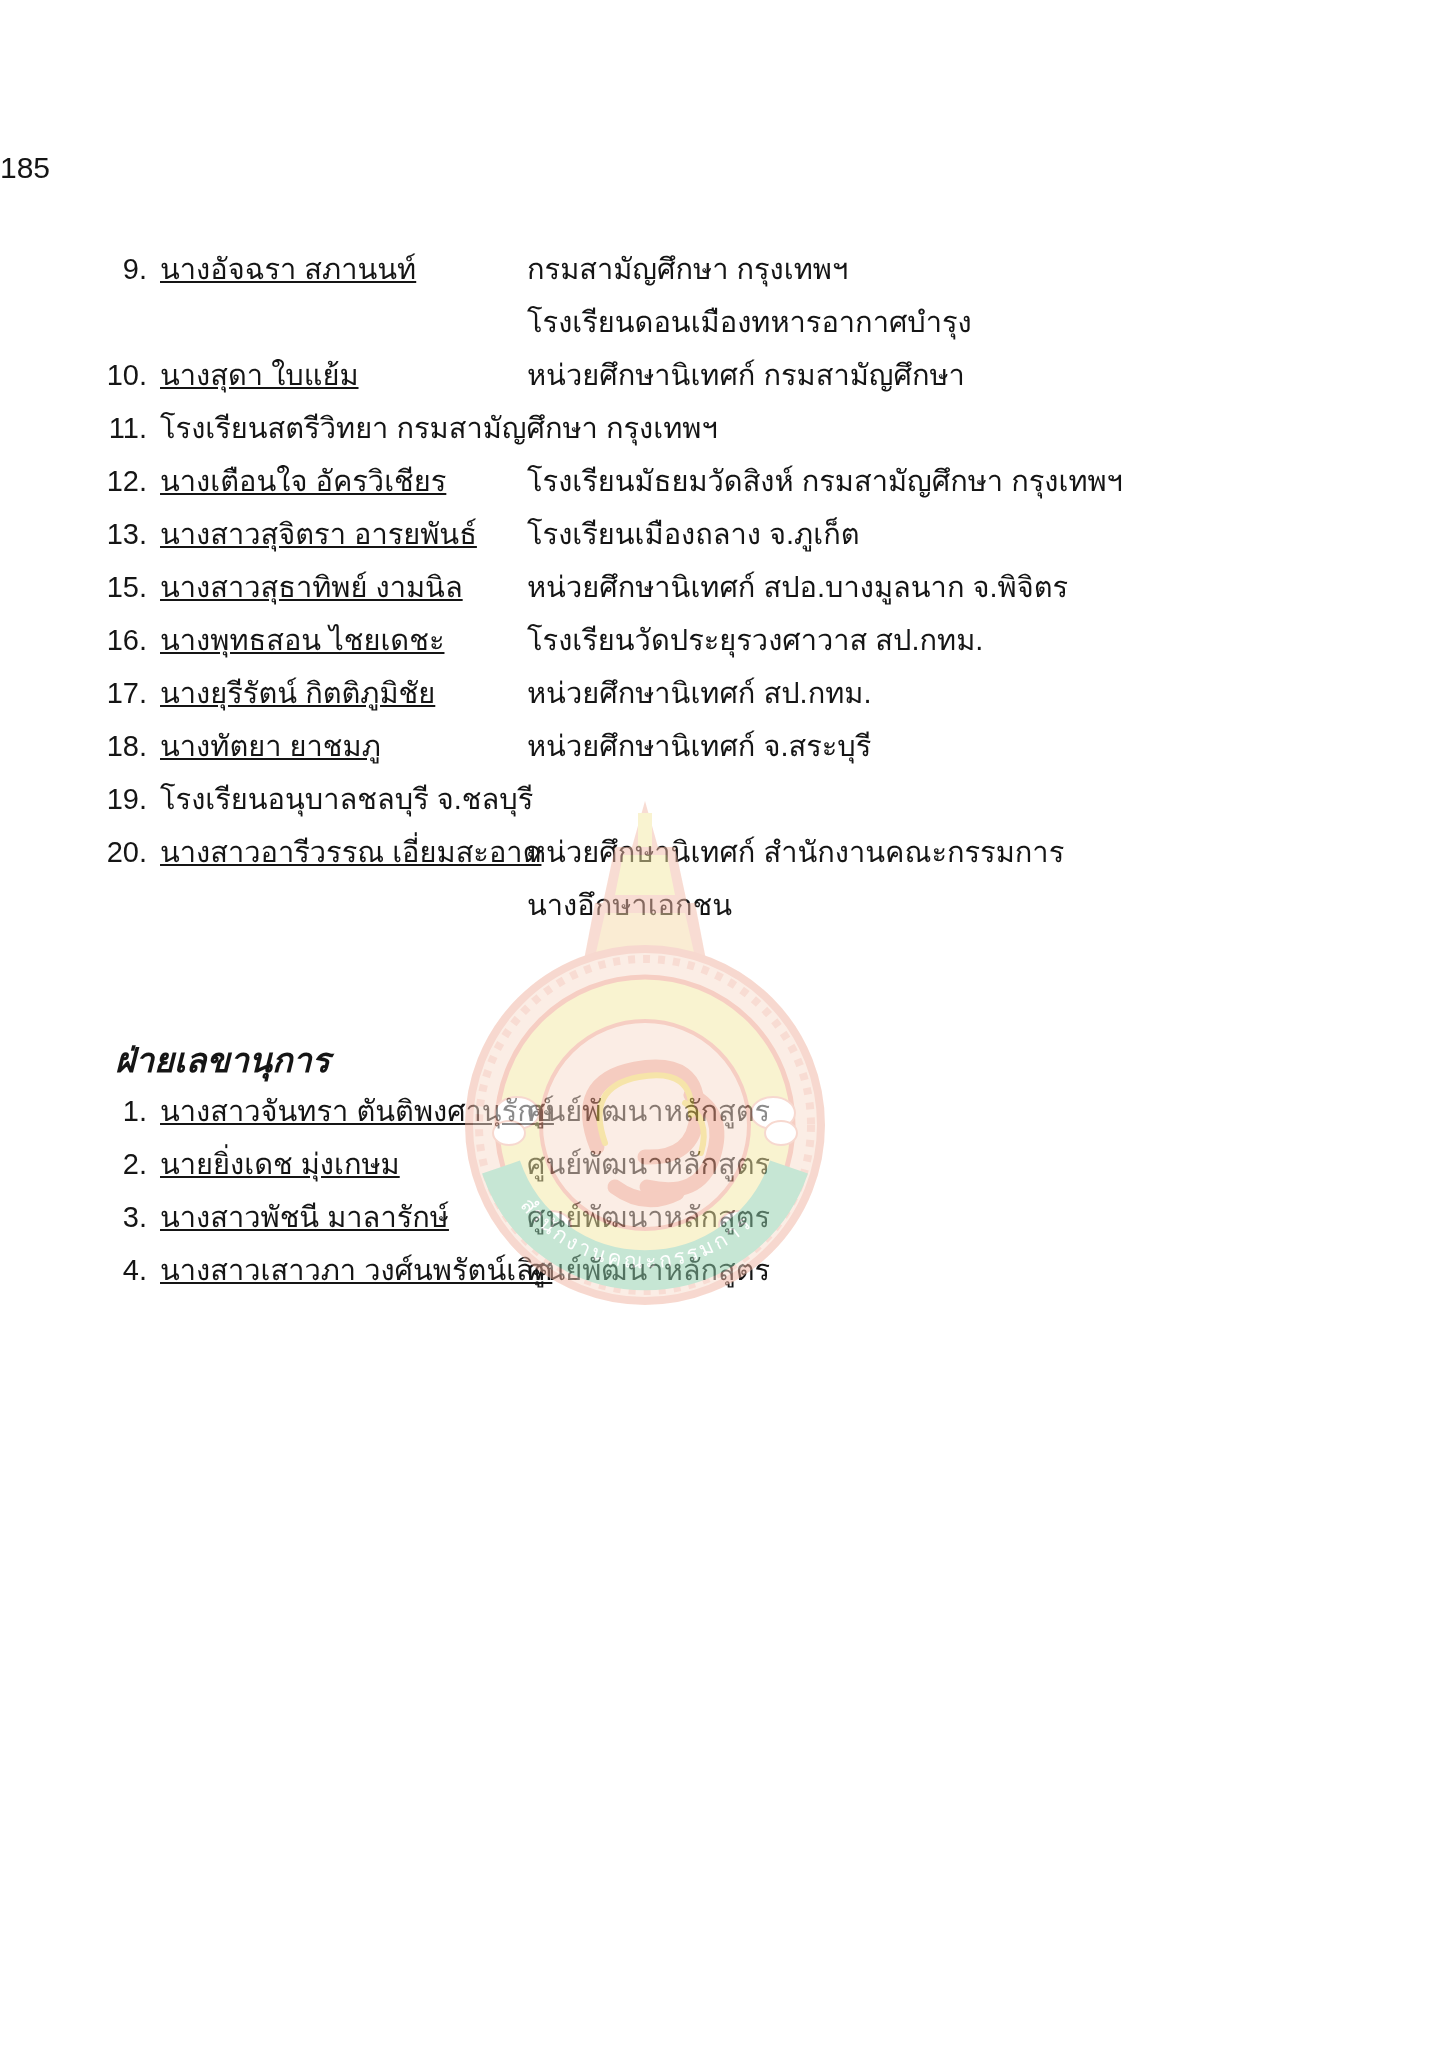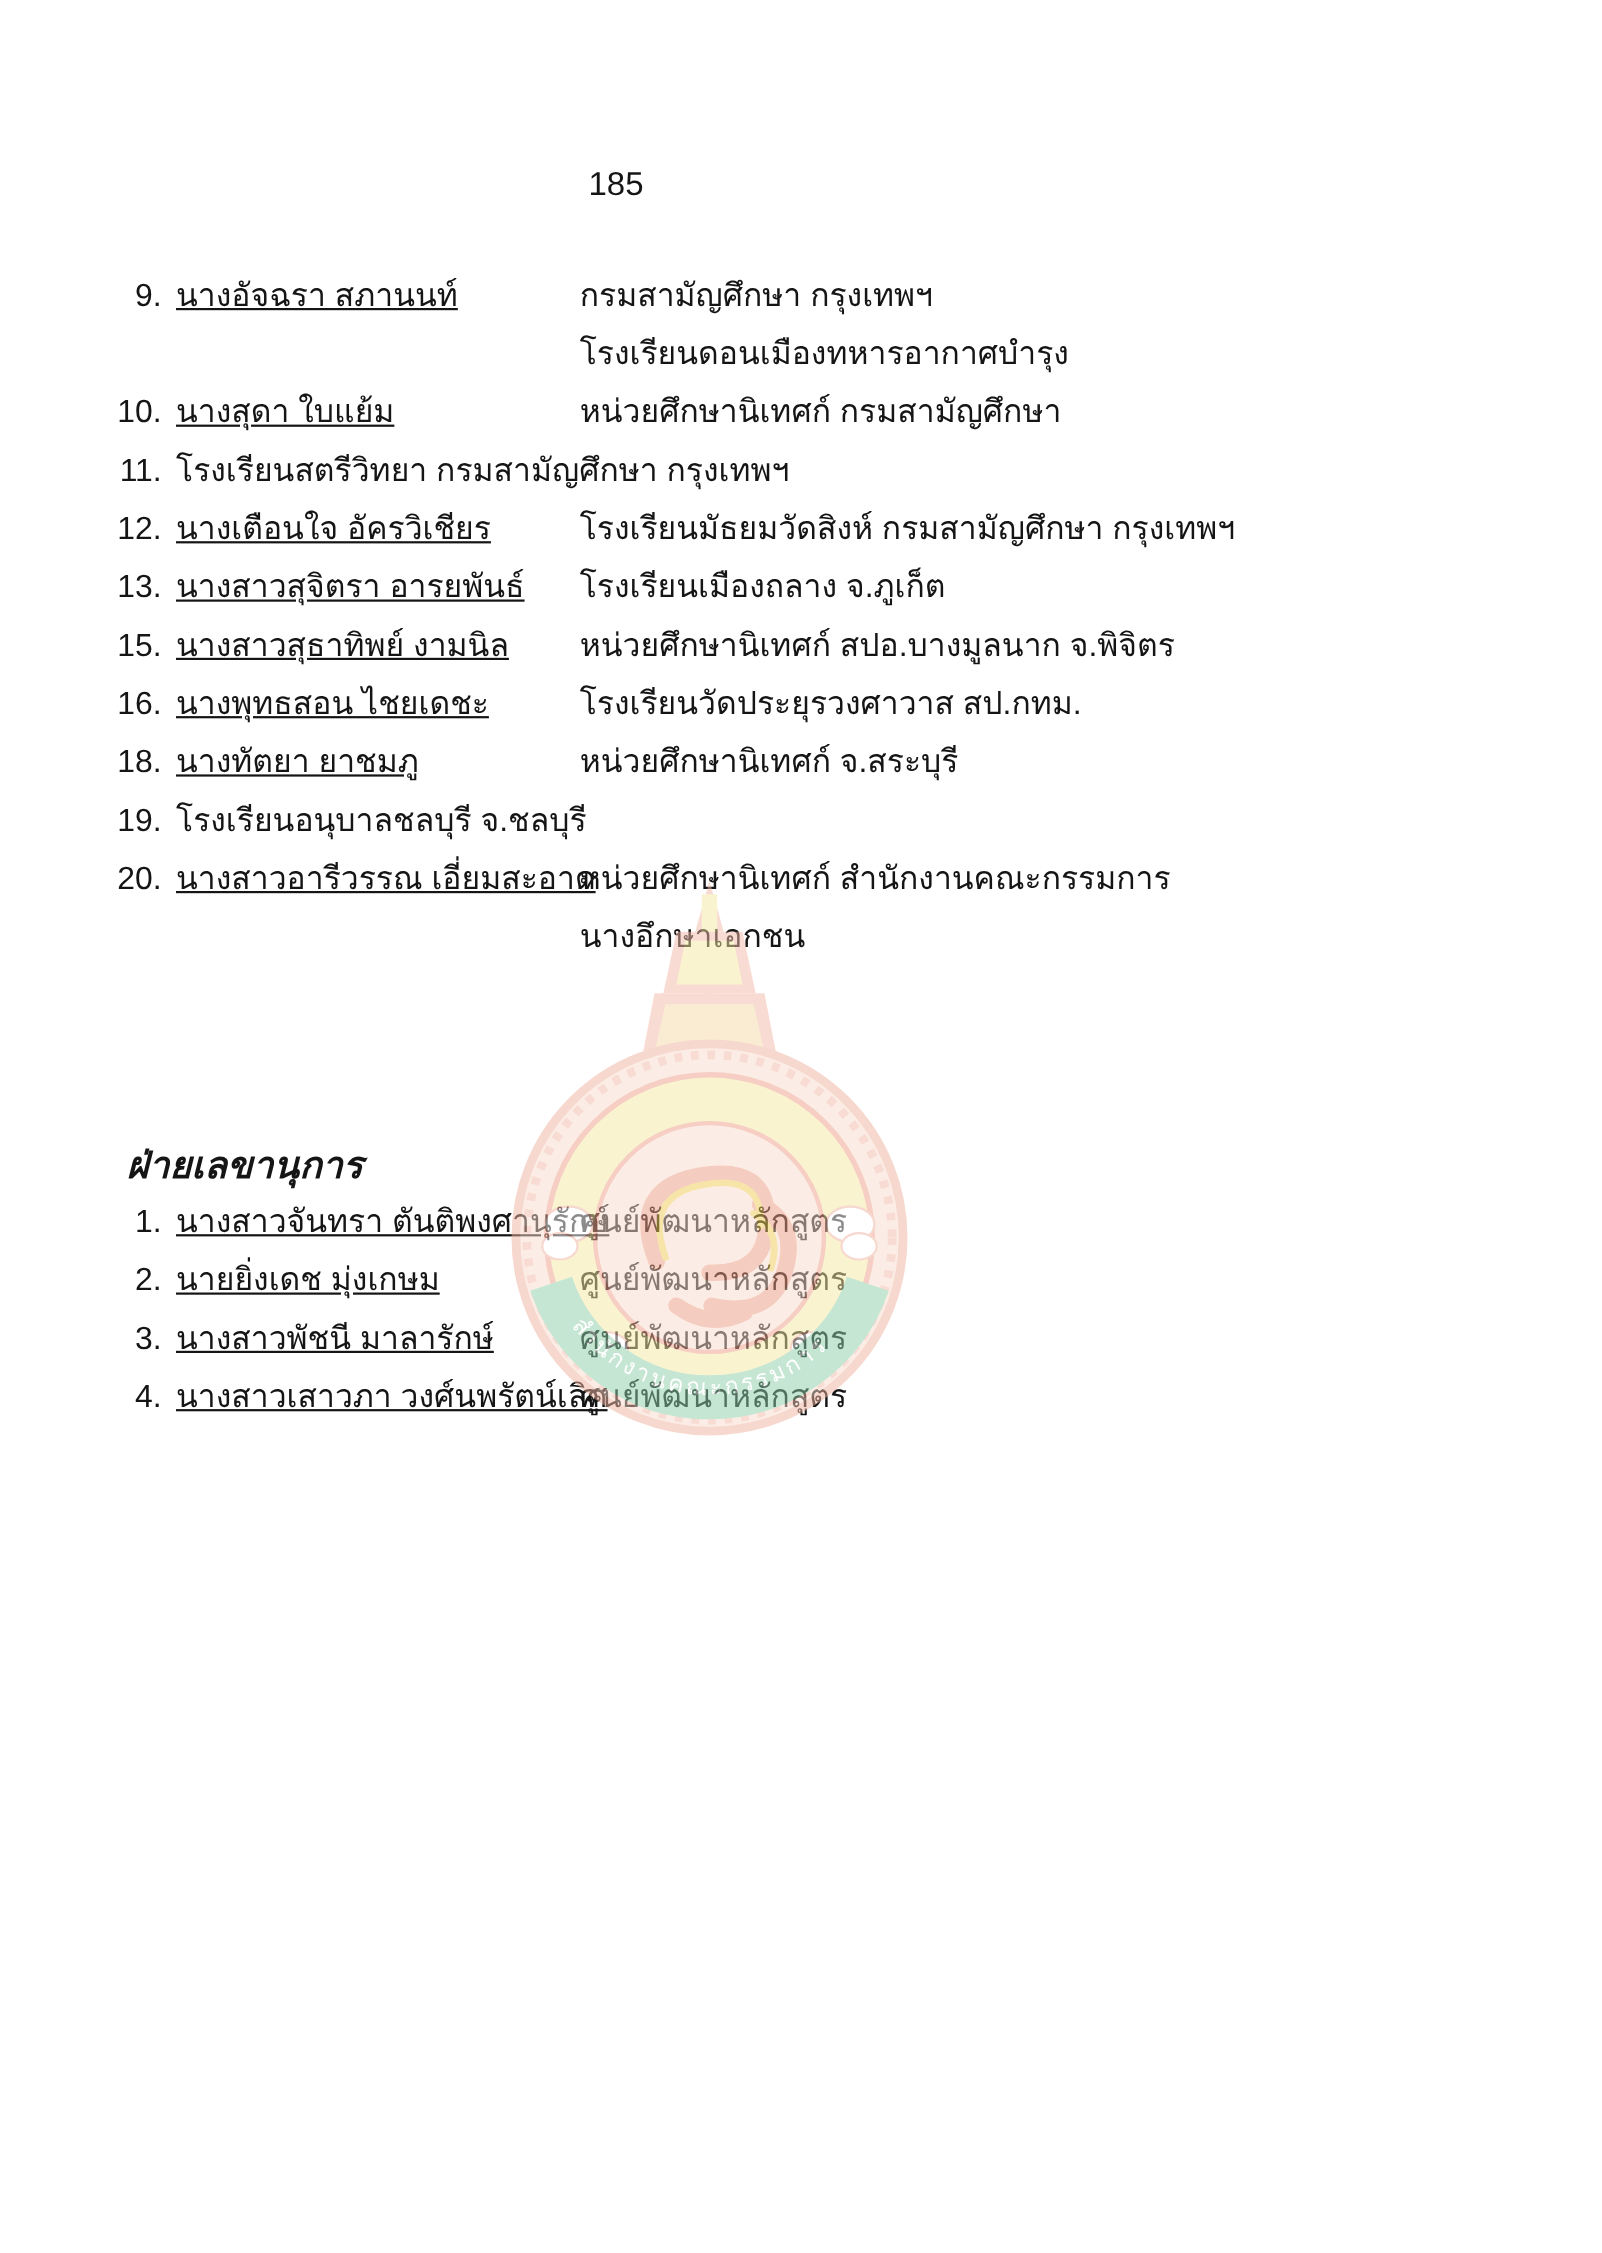--- a/index.html
+++ b/index.html
@@ -7,21 +7,21 @@
     position:relative;
     width:1456px;height:2048px;
     background:#ffffff;
     font-family:"Liberation Sans","DejaVu Sans",sans-serif;
     color:#151515;
     overflow:hidden;
     margin:0 auto;
   }
   .page-number{
     position:absolute;top:148px;left:0;width:1120px;
-    text-align:center;font-size:30px;line-height:40px;
+    font-size:30px;line-height:40px;
   }
   .listing{position:absolute;left:0;right:0;}
   .committee{top:243px;}
   .sec-list{top:1085px;}
   .row{display:flex;align-items:flex-start;font-size:29px;line-height:53px;}
   .row .no{width:160px;text-align:right;padding-right:13px;box-sizing:border-box;white-space:nowrap;flex:none;}
   .row .name{width:367px;white-space:nowrap;flex:none;text-decoration:underline;}
   .row .aff{flex:1;min-width:0;}
   .aff-line{display:block;white-space:nowrap;}
   .sec-heading{
@@ -87,20 +87,27 @@
         </span>
       </div>
       <div class="row">
         <span class="no">16.</span>
         <span class="name">นางพุทธสอน ไชยเดชะ</span>
         <span class="aff">
           <span class="aff-line">โรงเรียนวัดประยุรวงศาวาส สป.กทม.</span>
         </span>
       </div>
       <div class="row">
+        <span class="no">17.</span>
+        <span class="name">นางยุรีรัตน์ กิตติภูมิชัย</span>
+        <span class="aff">
+          <span class="aff-line">หน่วยศึกษานิเทศก์ สป.กทม.</span>
+        </span>
+      </div>
+      <div class="row">
         <span class="no">18.</span>
         <span class="name">นางทัตยา ยาชมภู</span>
         <span class="aff">
           <span class="aff-line">หน่วยศึกษานิเทศก์ จ.สระบุรี</span>
         </span>
       </div>
       <div class="row">
         <span class="no">19.</span>
         <span class="aff">
           <span class="aff-line">โรงเรียนอนุบาลชลบุรี จ.ชลบุรี</span>

